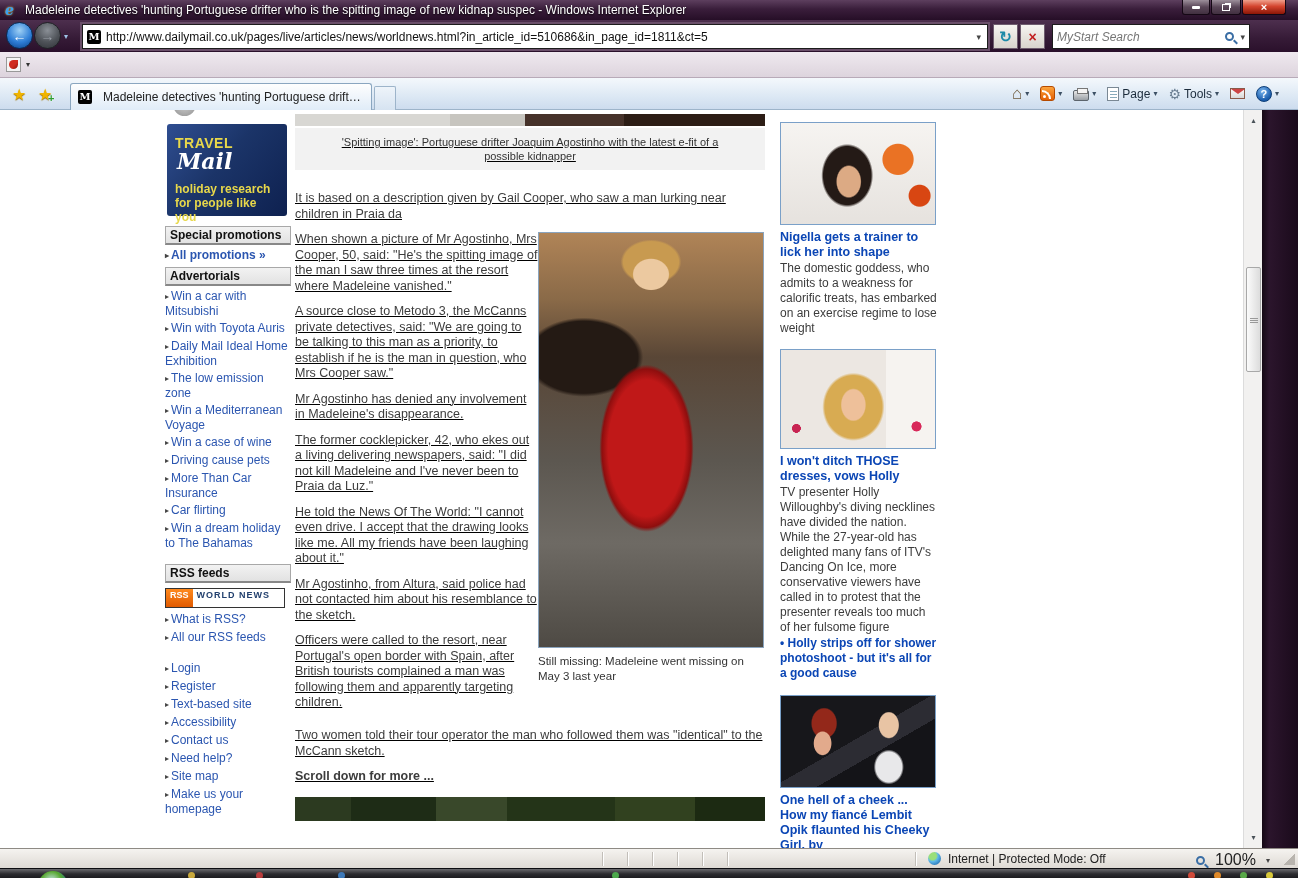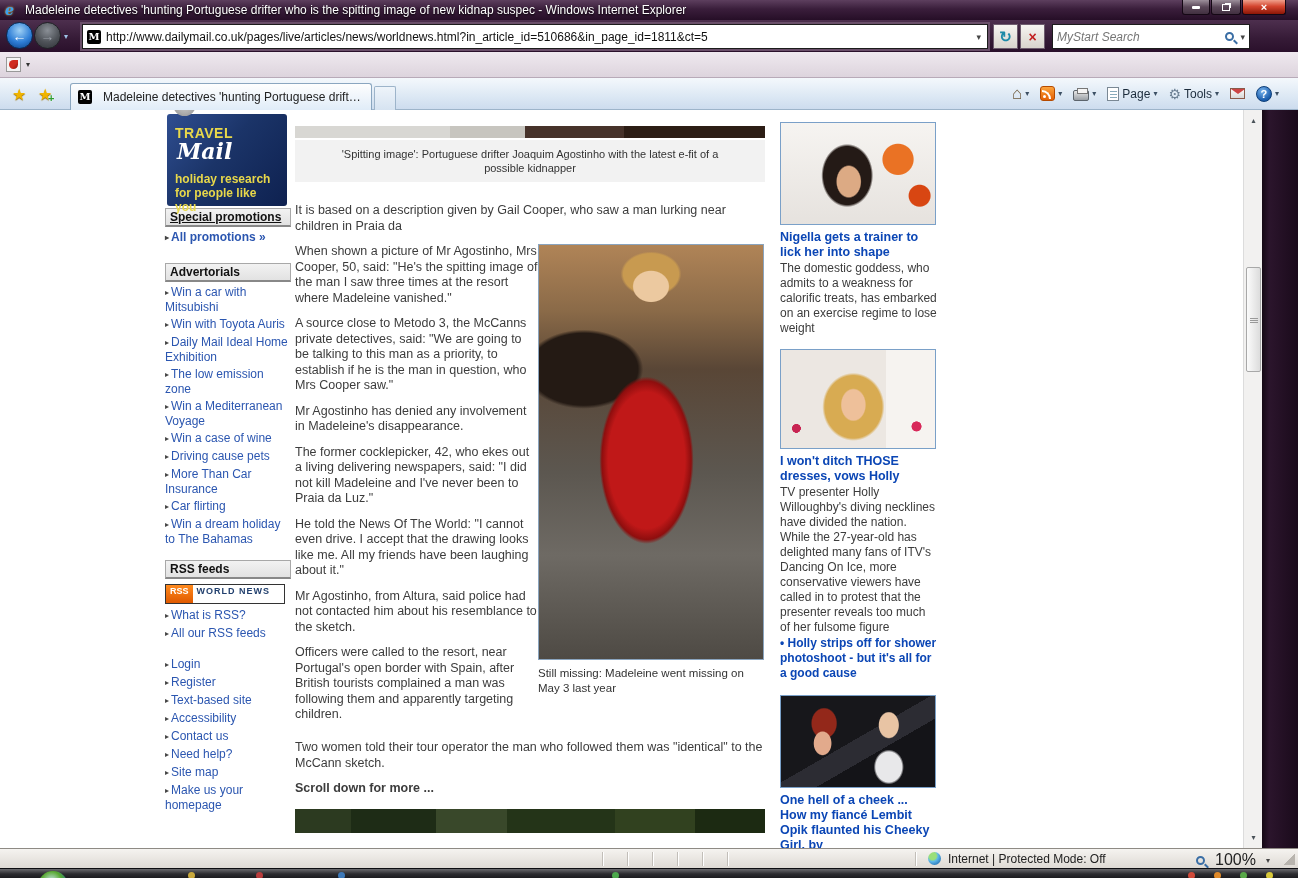--- a/index.html
+++ b/index.html
@@ -121,43 +121,43 @@
   .sb-up { top:2px; } .sb-down { bottom:2px; }
   .sb-thumb { position:absolute; left:2px; top:157px; width:15px; height:105px; border:1px solid #a8a8a8;
     border-radius:2px; background:linear-gradient(90deg,#fbfbfb,#dcdcdc); }
   .sb-grip { position:absolute; left:3px; top:50px; width:8px; height:1px; background:#999;
     box-shadow:0 2px 0 #999, 0 4px 0 #999; }
 
   
   .lsb { position:absolute; left:165px; top:0; width:126px; }
   .partial-logo { position:absolute; left:8px; top:-17px; width:23px; height:23px; border-radius:50%;
     background:radial-gradient(#cfcfcf,#8f8f8f); }
-  .travelmail { margin-top:4px; margin-left:2px; width:120px; height:92px; border-radius:3px;
+  .travelmail { margin-top:14px; margin-left:2px; width:120px; height:92px; border-radius:3px;
     background:linear-gradient(130deg,#2f4e91 0%, #1b3468 45%, #0e2150 100%); padding:10px 8px 8px 8px; }
   .tm-travel { color:#e8d84a; font-size:14px; font-weight:bold; letter-spacing:.5px; display:inline; }
   .tm-mail { color:#fff; font:italic bold 22px/18px "DejaVu Serif", serif; display:inline; margin-left:2px; }
   .tm-tag { color:#e8d84a; font-size:12px; font-weight:bold; line-height:14px; margin-top:9px; }
   .side-h { background:linear-gradient(#f2f2f2,#e2e2e2); border:1px solid #a8a8a8; border-bottom:2px solid #888;
     font-size:12px; font-weight:bold; color:#111; padding:1px 4px; }
-  .h-promos { margin-top:2px;text-decoration:underline; }
+  .h-promos { margin-top:10px; }
   .blink { font-size:12px; line-height:14px; color:#2b56b0; margin:3px 0; cursor:pointer; }
   .blink .tri { color:#444; font-size:8px; margin-right:2px; vertical-align:1px; }
   .blink.bold { font-weight:bold; }
-  .h-adv { margin-top:18px; }
+  .h-adv { margin-top:4px; }
   .adv-list { margin-top:3px; }
   .h-rss { margin-top:14px; }
   .rss-badge { display:flex; width:120px; border:1px solid #333; margin:5px 0 4px 0; height:20px; }
   .rss-badge .rb-l { background:linear-gradient(#ff8a1e,#e05a00); color:#fff; font-size:9px; font-weight:bold;
     padding:1px 4px; }
   .rss-badge .rb-r { flex:1; background:#fff; color:#22406e; font-size:9px; font-weight:bold;
     letter-spacing:1px; padding:1px 4px; }
   .acct-list { margin-top:16px; }
 
   
-  .main { position:absolute; left:295px; top:16px; width:472px; }
+  .main { position:absolute; left:295px; top:4px; width:472px;text-decoration:underline; }
   .photo-strip-top { width:470px; height:12px;
     background:linear-gradient(90deg,#d8d7d3 0 33%, #c7c5bf 33% 49%, #46322a 49% 70%, #2c1d15 70% 100%); }
   .cap-box { margin-top:2px; width:470px; background:#f2f2f2; padding:7px 28px; text-align:center;
     font-size:11px; line-height:14px; color:#333; }
   .main p { font-size:12.5px; line-height:15.5px; color:#3c3c3c; margin-top:10px; width:468px; }
   .ptop { margin-top:21px !important; }
   .cols { position:relative; margin-top:4px; min-height:486px; }
   .cols p { width:243px; }
   .photo-girl { position:absolute; right:3px; top:0; width:226px; height:416px; border:1px solid #8aa4be;
     background:

